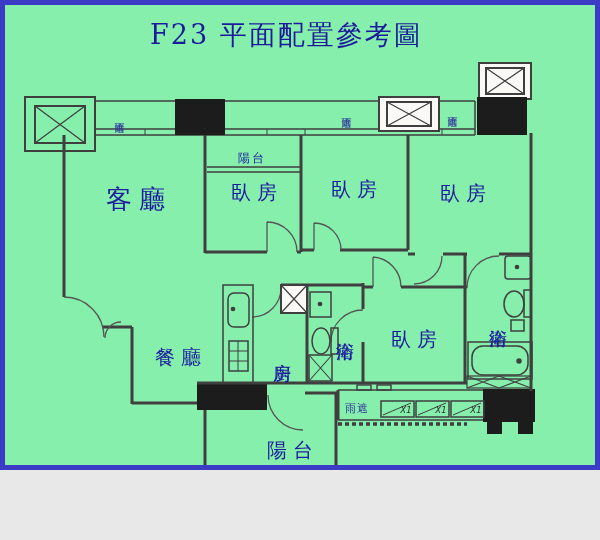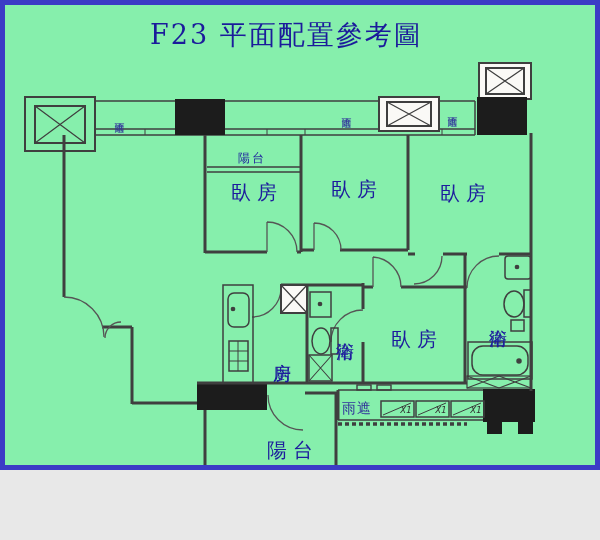--- a/index.html
+++ b/index.html
@@ -15,21 +15,21 @@
   .lbl{
     position:absolute;transform:translate(-50%,-50%);
     color:#1d1d9d;white-space:nowrap;line-height:1;
   }
   .room{font-size:20px;letter-spacing:6px;}
   .room-big{font-size:26px;letter-spacing:7px;}
   .vert{writing-mode:vertical-rl;letter-spacing:0;}
   .vroom{font-size:18px;}
   .small{font-size:12px;letter-spacing:2px;}
   .canopy{font-size:10px;color:#30309a;}
-  .canopy-h{font-size:14px;letter-spacing:1px;color:#30309a;text-align:right;}
+  .canopy-h{font-size:11px;letter-spacing:1px;color:#30309a;text-align:right;}
   .acnum{font-size:9px;color:#333;font-family:"DejaVu Sans Mono",monospace;transform:translate(-50%,-50%);position:absolute;font-style:italic;}
   svg{position:absolute;left:0;top:0;}
 </style>
 </head>
 <body>
 
 <div id="frame">
 
   <div id="plan-title">F23 平面配置參考圖</div>
 
@@ -158,24 +158,26 @@
         <rect x="519" y="285" width="7" height="27"></rect>
         <ellipse cx="509" cy="299" rx="10" ry="13"></ellipse>
         <rect x="506" y="315" width="13" height="11"></rect>
         <rect x="463" y="337" width="64" height="37"></rect>
         <rect x="467" y="341" width="56" height="29" rx="11"></rect>
         <circle cx="514" cy="356" r="2" fill="#3f3f3f"></circle>
       </g>
     </g>
   </svg>
 
+  <div class="lbl room-big" style="left:134px;top:194px;">客廳</div>
   <div class="lbl room" style="left:252px;top:187px;">臥房</div>
   <div class="lbl room" style="left:352px;top:184px;">臥房</div>
   <div class="lbl room" style="left:461px;top:188px;">臥房</div>
   <div class="lbl room" style="left:412px;top:334px;">臥房</div>
+  <div class="lbl room" style="left:176px;top:352px;">餐廳</div>
   <div class="lbl vert vroom" style="left:277px;top:344px;">廚房</div>
   <div class="lbl vert vroom" style="left:340px;top:323px;">衛浴</div>
   <div class="lbl vert vroom" style="left:493px;top:310px;">衛浴</div>
   <div class="lbl small" style="left:247px;top:153px;">陽台</div>
   <div class="lbl room" style="left:288px;top:445px;">陽台</div>
 
   <div class="lbl vert canopy" style="left:114px;top:110px;">雨遮</div>
   <div class="lbl vert canopy" style="left:341px;top:105px;">雨遮</div>
   <div class="lbl vert canopy" style="left:447px;top:104px;">雨遮</div>
   <div class="lbl canopy-h" style="left:352px;top:403px;">雨遮</div>

